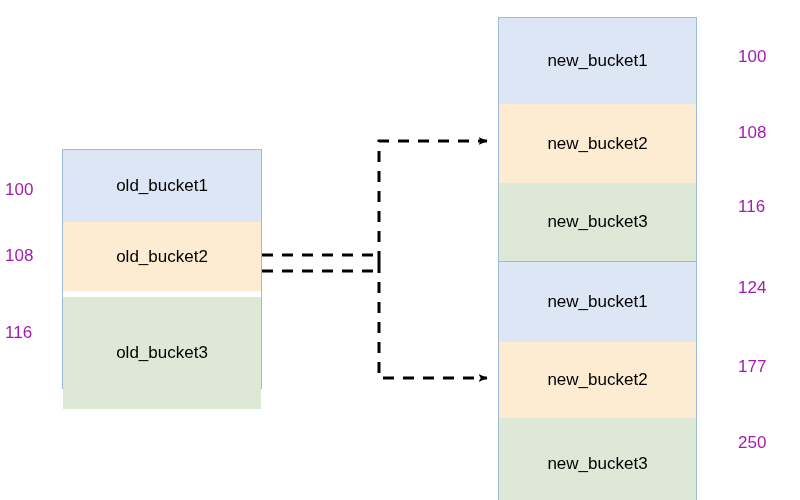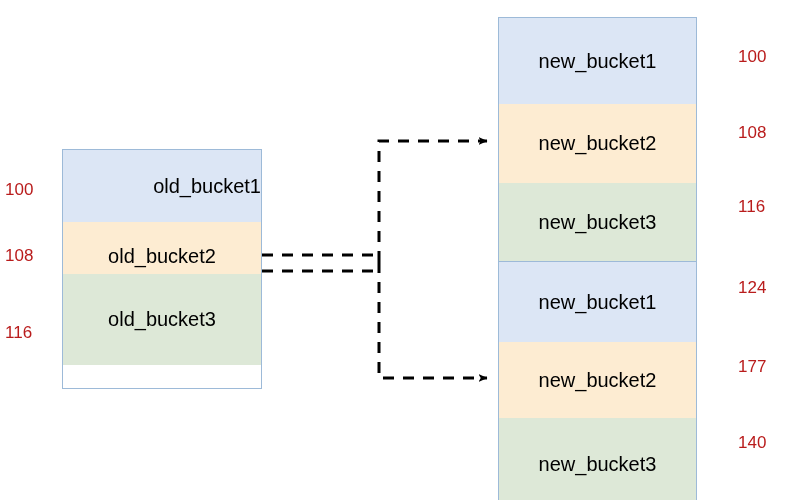--- a/index.html
+++ b/index.html
@@ -29,58 +29,58 @@
     border: 1px solid #9dbad8;
   }
   .bucket-row {
     position: absolute;
     left: 0;
     right: 0;
     box-sizing: border-box;
     display: flex;
     align-items: center;
     justify-content: center;
-    font-size: 20px;
+    font-size: 17px;
     color: #000;
     white-space: nowrap;
   }
   .bucket-row.sep-top {
     border-top: 1px solid #9dbad8;
   }
 
   
   #old-table {
     left: 62px;
     top: 149px;
     width: 200px;
     height: 240px;
   }
-  #old-row-0 { top: 0px;   height: 72px; justify-content: flex-end; }
+  #old-row-0 { top: 0px;   height: 72px; }
   #old-row-1 { top: 72px;  height: 69px; }
-  #old-row-2 { top: 124px; height: 91px; }
+  #old-row-2 { top: 147px; height: 112px; }
 
   
   #new-table {
     left: 498px;
     top: 17px;
     width: 199px;
     height: 492px;
   }
   #new-row-0 { top: 0px;   height: 86px; }
   #new-row-1 { top: 86px;  height: 79px; }
   #new-row-2 { top: 165px; height: 78px; }
   #new-row-3 { top: 243px; height: 81px; }
   #new-row-4 { top: 324px; height: 76px; }
   #new-row-5 { top: 400px; height: 92px; }
 
   
   .addr-label {
     position: absolute;
     font-size: 17px;
-    color: #b91c1c;
+    color: #a21caf;
     white-space: nowrap;
   }
   .addr-left  { left: 5px;   text-align: left; }
   .addr-right { left: 738px; text-align: left; }
 
   #old-addr-0 { top: 180px; }
   #old-addr-1 { top: 246px; }
   #old-addr-2 { top: 323px; }
 
   #new-addr-0 { top: 47px;  }
@@ -139,21 +139,21 @@
     <div class="bucket-row" id="new-row-5" style="background:#dde8d7;">
       <span>new_bucket3</span>
     </div>
   </div>
 
   <div class="addr-label addr-right" id="new-addr-0">100</div>
   <div class="addr-label addr-right" id="new-addr-1">108</div>
   <div class="addr-label addr-right" id="new-addr-2">116</div>
   <div class="addr-label addr-right" id="new-addr-3">124</div>
   <div class="addr-label addr-right" id="new-addr-4">177</div>
-  <div class="addr-label addr-right" id="new-addr-5">140</div>
+  <div class="addr-label addr-right" id="new-addr-5">250</div>
 
   <svg id="connectors" viewBox="0 0 800 500" width="800" height="500">
     <defs>
       <marker id="arrowhead" markerWidth="9" markerHeight="8" refX="8.5" refY="4" orient="auto" markerUnits="userSpaceOnUse">
         <path d="M0,0 L9,4 L0,8 L2.2,4 Z" fill="#000000"></path>
       </marker>
     </defs>
 
     <path d="M262,255 L379,255" fill="none" stroke="#000000" stroke-width="3" stroke-dasharray="11,9"></path>
     <path d="M262,271 L379,271" fill="none" stroke="#000000" stroke-width="3" stroke-dasharray="11,9"></path>

